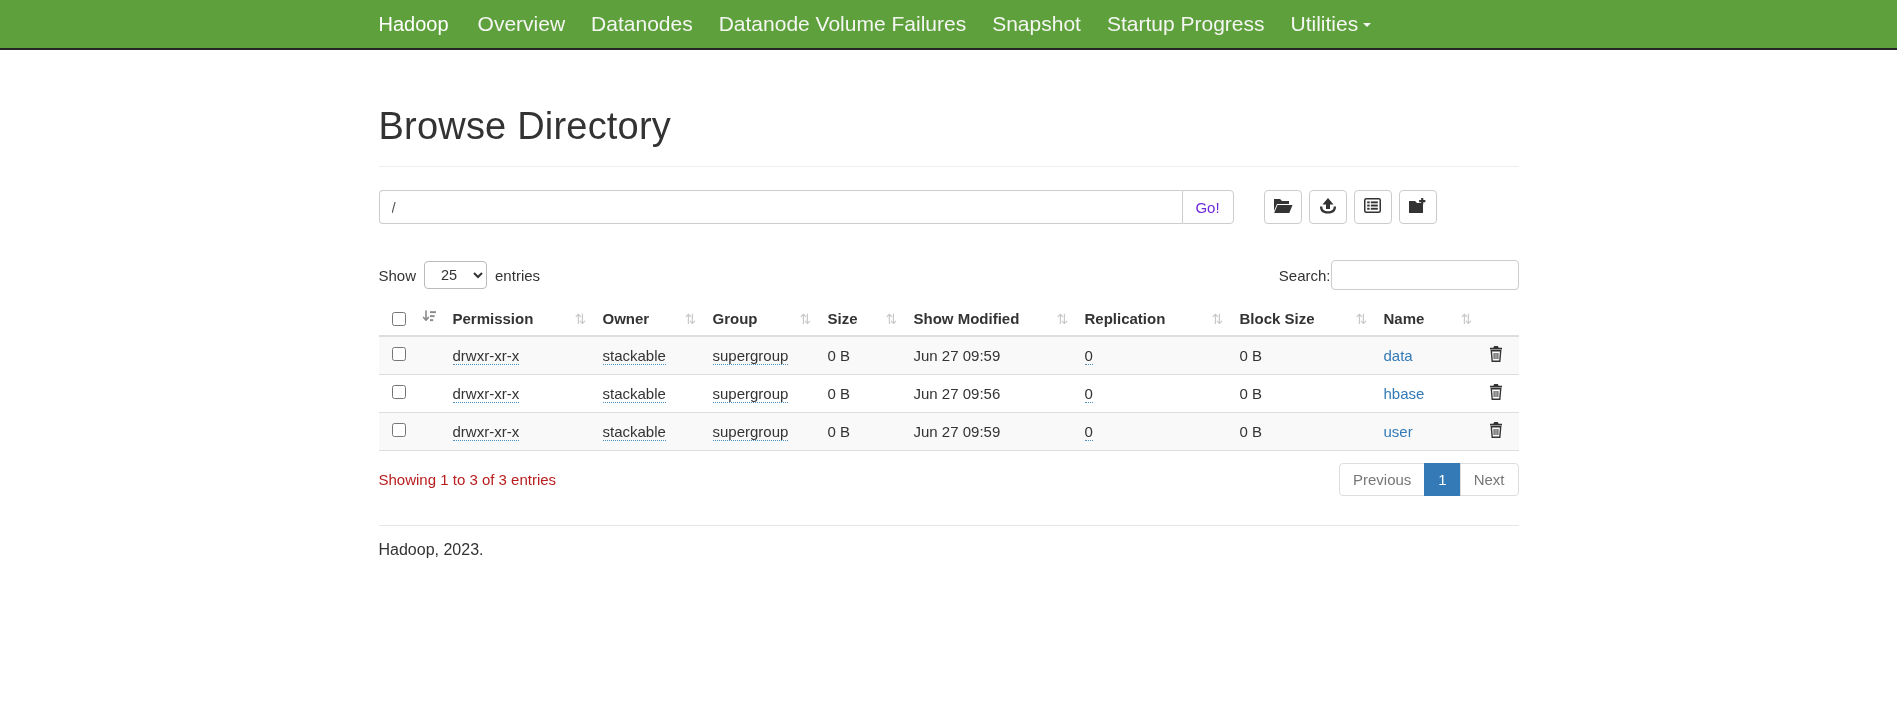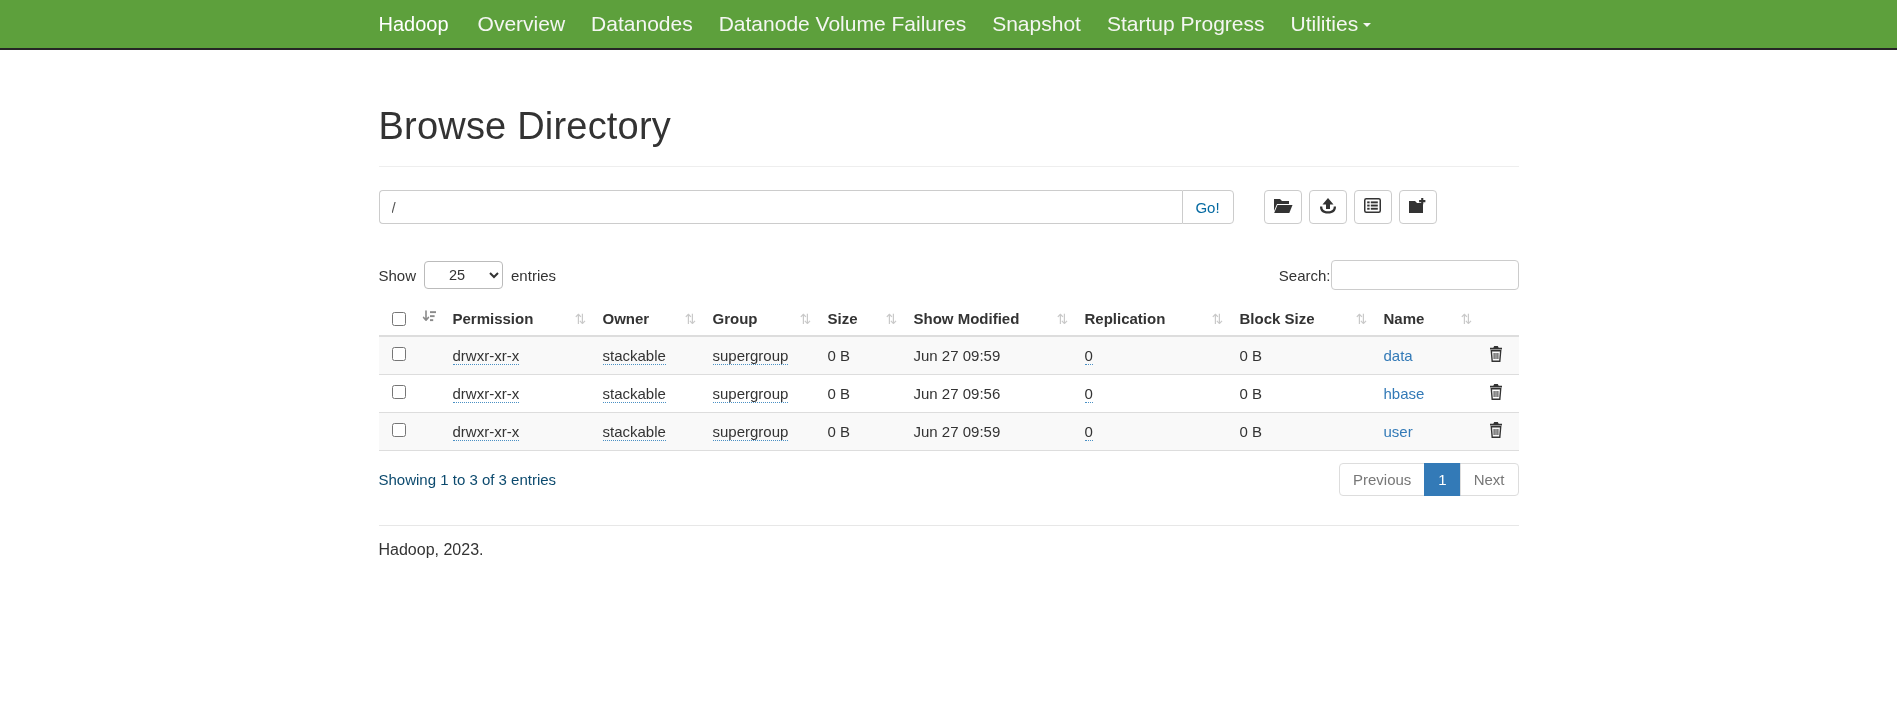--- a/index.html
+++ b/index.html
@@ -17,30 +17,30 @@
     border-top:4px dashed #f4f6f2; border-right:4px solid transparent; border-left:4px solid transparent; }
   
   .container { width:1140px; margin:0 auto; }
   h1 { font-size:38px; font-weight:400; color:#333; margin:55px 0 18px 0; letter-spacing:0.2px; }
   hr { border:0; border-top:1px solid #eee; margin:0; }
   
   .path-row { display:flex; align-items:flex-start; margin-top:23px; }
   .input-group { display:flex; width:855px; }
   .path-input { flex:1; height:34px; border:1px solid #ccc; border-right:0; border-radius:4px 0 0 4px;
     padding:6px 12px; font-size:15px; color:#555; font-family:"Liberation Sans", sans-serif; outline:none; }
-  .go-btn { width:52px; height:34px; border:1px solid #ccc; background:#fff; color:#0369a1;
+  .go-btn { width:52px; height:34px; border:1px solid #ccc; background:#fff; color:#6d28d9;
     border-radius:0 4px 4px 0; font-size:15px; cursor:pointer; font-family:"Liberation Sans", sans-serif; }
   .icon-group { display:flex; gap:7px; margin-left:30px; }
   .icon-btn { width:38px; height:34px; border:1px solid #ccc; border-radius:4px; background:#fff;
     display:flex; align-items:center; justify-content:center; cursor:pointer; padding:0; }
   
   .controls-row { display:flex; justify-content:space-between; align-items:center; margin-top:36px; }
   .show-wrap { display:flex; align-items:center; gap:8px; }
   .page-size { height:28px; min-width:58px; border:1px solid #bbb; border-radius:4px; font-size:14.5px;
-    color:#333; padding:2px 20px; font-family:"Liberation Sans", sans-serif; background:#fff; }
+    color:#333; padding:2px 12px; font-family:"Liberation Sans", sans-serif; background:#fff; }
   .search-wrap { display:flex; align-items:center; }
   .search-input { width:188px; height:30px; border:1px solid #ccc; border-radius:4px; padding:4px 8px;
     font-size:15px; font-family:"Liberation Sans", sans-serif; outline:none; }
   
   table { width:1140px; border-collapse:collapse; margin-top:12px; table-layout:fixed; }
   th { text-align:left; font-weight:bold; font-size:15px; color:#333; padding:8px 8px;
     border-bottom:2px solid #ddd; cursor:pointer; position:relative; }
   th .th-flex { display:flex; align-items:center; justify-content:space-between; }
   td { font-size:15px; color:#333; padding:9px 8px; border-top:1px solid #ddd; }
   tbody tr:nth-child(odd) { background:#f9f9f9; }
@@ -49,21 +49,21 @@
   .c-check { width:66px; }  .c-perm { width:150px; } .c-owner { width:110px; } .c-group { width:115px; }
   .c-size { width:86px; }   .c-mod { width:171px; }  .c-repl { width:155px; } .c-block { width:144px; }
   .c-name { width:105px; }  .c-trash { width:38px; }
   .sort-glyph { font-family:"DejaVu Sans", sans-serif; color:#c9c9c9; font-size:14px; font-weight:normal; }
   .dotted { border-bottom:1px dotted #4a90c4; cursor:pointer; }
   .name-link { color:#337ab7; text-decoration:none; cursor:pointer; }
   .trash-btn { cursor:pointer; display:inline-flex; align-items:center; }
   input[type="checkbox"] { width:14px; height:14px; margin:0; cursor:pointer; }
   
   .foot-row { display:flex; justify-content:space-between; align-items:center; margin-top:12px; }
-  .info-text { font-size:15px; color:#0c4a6e; }
+  .info-text { font-size:15px; color:#b91c1c; }
   .pagination { display:flex; }
   .page-btn { padding:7px 13px; border:1px solid #ddd; background:#fff; color:#777; font-size:15px;
     cursor:pointer; user-select:none; }
   .page-prev { border-radius:4px 0 0 4px; }
   .page-cur { background:#337ab7; border-color:#337ab7; color:#fff; margin-left:-1px; }
   .page-next { border-radius:0 4px 4px 0; margin-left:-1px; }
   
   .footer-hr { margin-top:29px; border-top:1px solid #e7e7e7; }
   .footer-text { margin-top:15px; font-size:16px; color:#333; }
 </style>

